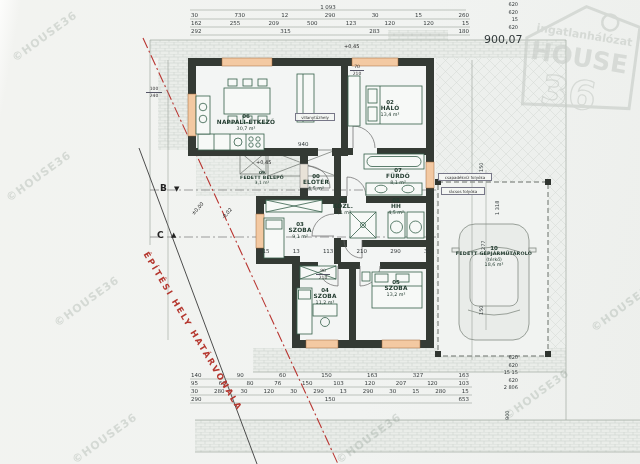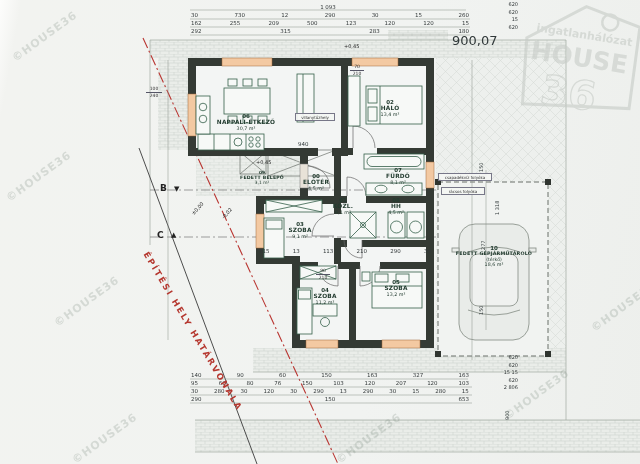--- a/index.html
+++ b/index.html
@@ -393,21 +393,21 @@
     <div class="nm">FEDETT BELÉPŐ</div>
     <div class="ar">3,1 m²</div>
   </div>
   <div class="room" style="left:494px;top:256px;width:100px">
     <div class="num">10</div>
     <div class="nm" style="font-size:4.8px">FEDETT GÉPJÁRMŰTÁROLÓ</div>
     <div class="sub">(térkő)</div>
     <div class="ar">18,6 m²</div>
   </div>
 
-  <span class="t" style="left:452px;top:33px;font-size:13px">900,07</span>
+  <span class="t" style="left:484px;top:33px;font-size:11px">900,07</span>
 
   <span class="t marker" style="left:160px;top:183px">B</span>
   <span class="t tri" style="left:174px;top:185px">▼</span>
   <span class="t marker" style="left:157px;top:230px">C</span>
   <span class="t tri" style="left:171px;top:231px">▲</span>
 
   <span class="red-label" style="left:150px;top:250px">ÉPÍTÉSI HELY HATÁRVONALA</span>
 
   <span class="t lv" style="left:344px;top:43px">+0,45</span>
   <span class="t lv" style="left:256px;top:159px">+0,45</span>

